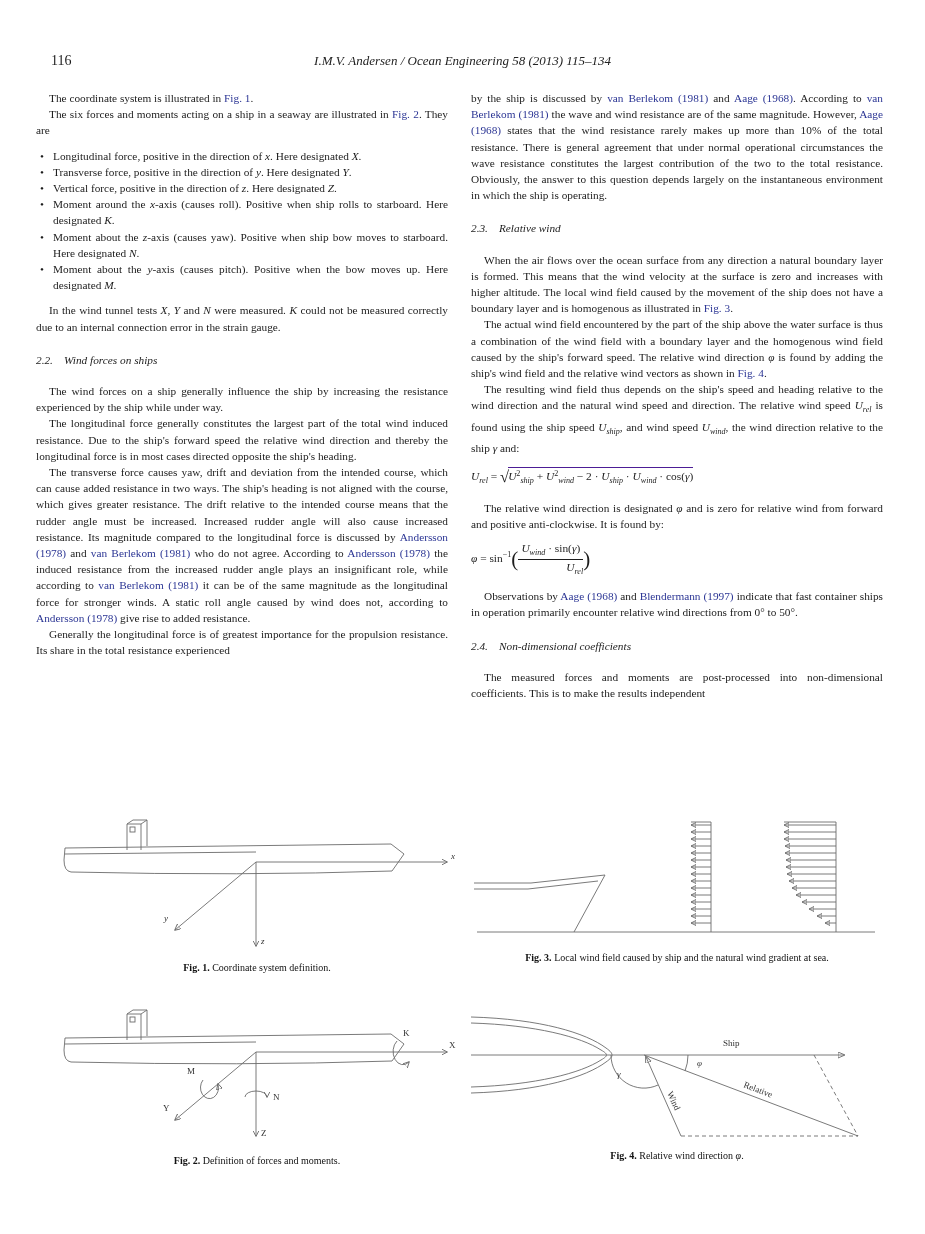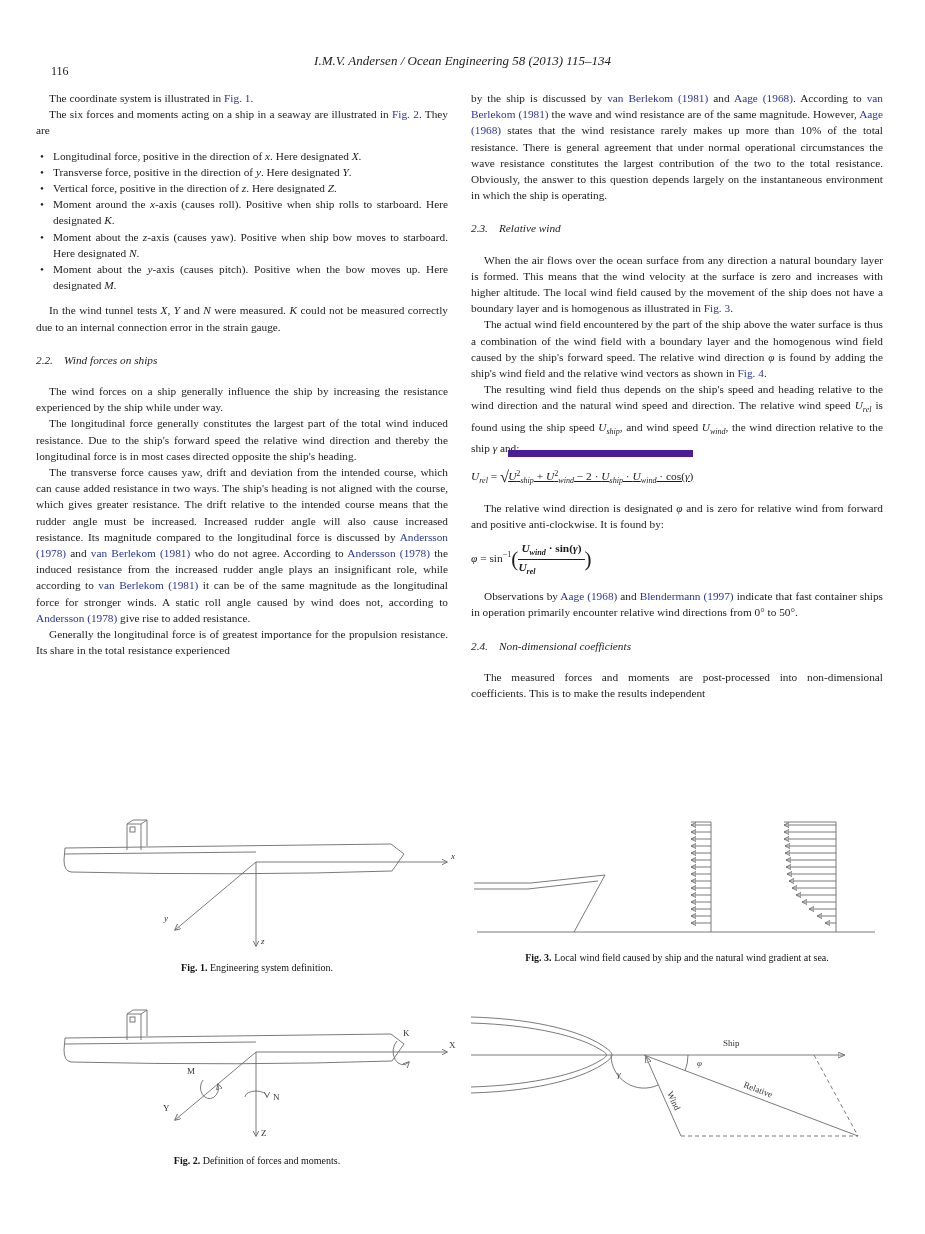--- a/index.html
+++ b/index.html
@@ -1,39 +1,39 @@
 <!DOCTYPE html>
 <html style="--link: #2b3594;"><head>
 <meta charset="utf-8">
 <style>
   html,body{margin:0;padding:0;background:#fff;}
   .page{position:relative;width:925px;height:1234px;background:#ffffff;overflow:hidden;
         font-family:"Liberation Serif",serif;color:#1c1c1c;}
-  .hdr-num{position:absolute;left:51px;top:64px;font-size:12px;}
+  .hdr-num{position:absolute;left:51px;top:53px;font-size:14px;}
   .hdr-title{position:absolute;left:0;top:53px;width:100%;text-align:center;
              font-style:italic;font-size:13px;color:#222;}
   .col{position:absolute;top:90px;width:412px;font-size:11.3px;line-height:16.2px;
        text-align:justify;}
   .col-l{left:36px;} .col-r{left:471px;}
   .para{margin:0;}
   .ind{text-indent:13px;}
   .i{font-style:italic;}
   .b{font-weight:bold;}
   .link{color:var(--link,#2b3594);}
   .sub{font-style:italic;font-size:71%;vertical-align:-3px;}
   .sup{font-size:71%;vertical-align:4.5px;}
   .sec{margin:17px 0 15px;font-size:11.3px;font-weight:normal;font-style:italic;}
   .sec .sec-title{margin-left:11px;}
   .blist{margin:9px 0;}
   .bullet{position:relative;padding-left:17px;}
   .bullet::before{content:"\2022";position:absolute;left:4px;}
   .equation{margin:9px 0 11px;text-align:left;font-size:11.4px;text-indent:0;}
   .radical{font-size:145%;vertical-align:-2px;letter-spacing:-1px;}
-  .radicand{border-top:7px solid #4c1d95;padding-top:13px;text-decoration:underline;}
-  .frac{display:inline-block;vertical-align:middle;text-align:left;line-height:1.3;font-weight:bold;}
+  .radicand{border-top:1px solid #4c1d95;padding-top:2px;}
+  .frac{display:inline-block;vertical-align:middle;text-align:right;line-height:1.3;}
   .frac .num{display:block;border-bottom:1px solid #1c1c1c;padding:0 3px;}
   .frac .den{display:block;}
   .bigparen{font-size:185%;vertical-align:middle;}
   .fig{position:absolute;width:412px;}
   .figcap{margin-top:7px;text-align:center;font-size:10px;color:#111;line-height:12px;}
   .fig svg{display:block;width:412px;height:auto;}
   .fig line,.fig path,.fig rect{stroke:#6b6b6b;fill:none;stroke-width:0.9;}
   .fig text{font-size:9px;fill:#333;font-family:"Liberation Serif",serif;font-style:italic;}
   .fig text.up{font-style:normal;}
 </style>
@@ -89,21 +89,21 @@
       <path d="M14,44 L205,42"></path>
       <path d="M76,14 L76,40 M76,14 L90,14 L90,40 M76,14 L82,10 L96,10 L96,36 M90,14 L96,10"></path>
       <rect x="79" y="17" width="5" height="5"></rect>
       <line x1="205" y1="52" x2="396" y2="52" marker-end="url(#m1)"></line>
       <line x1="205" y1="52" x2="205" y2="136" marker-end="url(#m1)"></line>
       <line x1="205" y1="52" x2="124" y2="120" marker-end="url(#m1)"></line>
       <text x="400" y="49">x</text>
       <text x="113" y="111">y</text>
       <text x="210" y="134">z</text>
     </svg>
-    <div class="figcap"><span class="b">Fig. 1.</span><span> Engineering system definition.</span></div>
+    <div class="figcap"><span class="b">Fig. 1.</span><span> Coordinate system definition.</span></div>
   </div>
 
   <div class="fig" style="left:471px;top:810px;">
     <svg viewBox="0 0 412 135">
       <defs>
           <marker id="m3" markerWidth="7" markerHeight="7" refX="5" refY="2.5" orient="auto" markerUnits="userSpaceOnUse">
             <path d="M0,0 L5,2.5 L0,5 Z" fill="#666" stroke="none"></path>
           </marker>
         </defs>
       <line x1="6" y1="122" x2="404" y2="122"></line>
@@ -192,15 +192,16 @@
       <line x1="343" y1="52" x2="387" y2="133" stroke-dasharray="4,3"></line>
       <line x1="210" y1="133" x2="387" y2="133" stroke-dasharray="4,3"></line>
       <path d="M217,52 A44,44 0 0 1 214,68"></path>
       <path d="M140,52 A33,33 0 0 0 187,82"></path>
       <text class="up" x="252" y="43">Ship</text>
       <text x="226" y="63">φ</text>
       <text x="146" y="74">γ</text>
       <text class="up" x="196" y="90" transform="rotate(66 196 90)">Wind</text>
       <text class="up" x="272" y="84" transform="rotate(21 272 84)">Relative</text>
     </svg>
+    <div class="figcap"><span class="b">Fig. 4.</span><span> Relative wind direction </span><span class="i">φ</span><span>.</span></div>
   </div>
 
 </div>
 
 </body></html>

